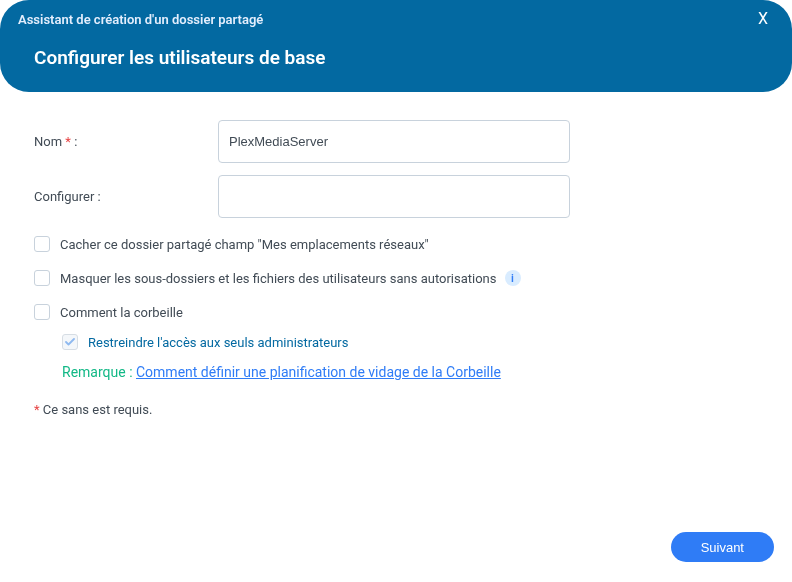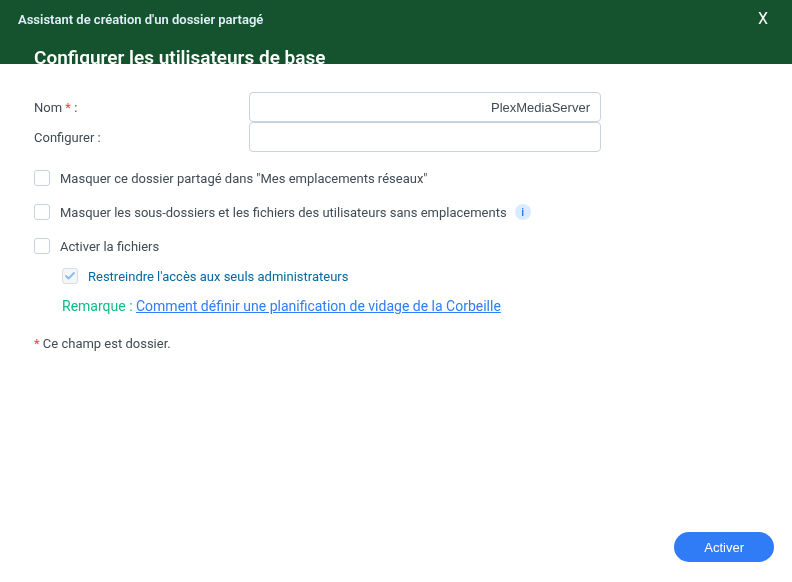--- a/index.html
+++ b/index.html
@@ -1,29 +1,29 @@
 <!DOCTYPE html>
 <html><head>
 <meta charset="utf-8">
 <style>
   * { box-sizing: border-box; margin: 0; padding: 0; }
   html, body { width: 792px; height: 582px; font-family: -apple-system, "Segoe UI", Roboto, Arial, sans-serif; font-size: 13px; color: #414b55; background: #fff; overflow: hidden; }
 
-  .header { background: #14532d; color: #fff; height: 64px; position: relative; }
+  .header { background: #0369a1; color: #fff; height: 92px; position: relative; border-radius: 29px; }
   .header-top { padding: 8px 18px 0 18px; display: flex; justify-content: space-between; align-items: center; height: 30px; }
   .wizard-title { font-size: 13px; font-weight: 600; color: #e3eefd; }
   .close-btn { font-size: 16px; color: #fff; cursor: pointer; padding: 2px 6px; line-height: 1; }
   .subtitle { padding: 16px 0 0 34px; font-size: 19px; font-weight: 600; }
 
   .body { padding: 28px 34px 0 34px; }
 
-  .form-row { display: flex; align-items: center; min-height: 30px; gap: 31px; }
+  .form-row { display: flex; align-items: center; margin-bottom: 12px; min-height: 30px; }
   .form-label { width: 184px; font-size: 13px; color: #414b55; }
   .form-label .req { color: #e64040; }
-  .text-input { width: 352px; height: 30px; border: 1px solid #c8d2dc; border-radius: 4px; padding: 0 10px; font-size: 13px; color: #414b55; text-align: right; }
+  .text-input { width: 352px; height: 43px; border: 1px solid #c8d2dc; border-radius: 4px; padding: 0 10px; font-size: 13px; color: #414b55; }
 
   .select-wrap { position: relative; width: 352px; }
   .select-input { width: 100%; height: 30px; border: 1px solid #c8d2dc; border-radius: 4px; padding: 0 28px 0 10px; font-size: 13px; color: #414b55; background: #fff; text-align: left; cursor: pointer; }
   .select-caret { position: absolute; right: 10px; top: 50%; transform: translateY(-50%); pointer-events: none; color: #6b7785; }
 
   .check-row { display: flex; align-items: center; margin-top: 18px; margin-bottom: 6px; }
   .check-row.indent { margin-left: 28px; margin-top: 14px; }
   .chk { width: 16px; height: 16px; border: 1px solid #c8d2dc; border-radius: 3px; margin-right: 10px; cursor: pointer; display: inline-flex; align-items: center; justify-content: center; background: #fff; flex-shrink: 0; }
   .chk.checked { border-color: #9cc6ff; background: #eaf3ff; }
   .chk.disabled { border-color: #d6dde4; background: #f4f7fa; cursor: default; }
@@ -65,48 +65,48 @@
   </div>
 
   <div class="form-row">
     <div class="form-label">Configurer :</div>
     <input class="text-input" type="text" value="" style="">
   </div>
 
 
   <div class="check-row">
     <span class="chk"></span>
-    <span class="chk-label">Masquer ce dossier partagé dans "Mes emplacements réseaux"</span>
+    <span class="chk-label">Cacher ce dossier partagé champ "Mes emplacements réseaux"</span>
   </div>
 
   <div class="check-row">
     <span class="chk"></span>
-    <span class="chk-label">Masquer les sous-dossiers et les fichiers des utilisateurs sans emplacements</span>
+    <span class="chk-label">Masquer les sous-dossiers et les fichiers des utilisateurs sans autorisations</span>
     <span class="info-badge">i</span>
   </div>
 
   <div class="check-row">
     <span class="chk"></span>
-    <span class="chk-label">Activer la fichiers</span>
+    <span class="chk-label">Comment la corbeille</span>
   </div>
 
   <div class="check-row indent">
     <span class="chk checked disabled">
       <svg width="10" height="8" viewBox="0 0 10 8" fill="none">
           <path d="M1 4 L3.5 6.5 L9 1" stroke-width="1.8" stroke-linecap="round" stroke-linejoin="round"></path>
         </svg>
     </span>
     <span class="chk-label disabled">Restreindre l'accès aux seuls administrateurs</span>
   </div>
 
   <div class="remark-row">
     <span class="remark-label">Remarque : </span><a class="remark-link">Comment définir une planification de vidage de la Corbeille</a>
   </div>
 
   <div class="required-note">
-    <span class="req">*</span><span> Ce champ est dossier.</span>
+    <span class="req">*</span><span> Ce sans est requis.</span>
   </div>
 
 </div>
 
 <div class="footer">
-  <button class="btn-primary">Activer</button>
+  <button class="btn-primary">Suivant</button>
 </div>
 
 </body></html>

